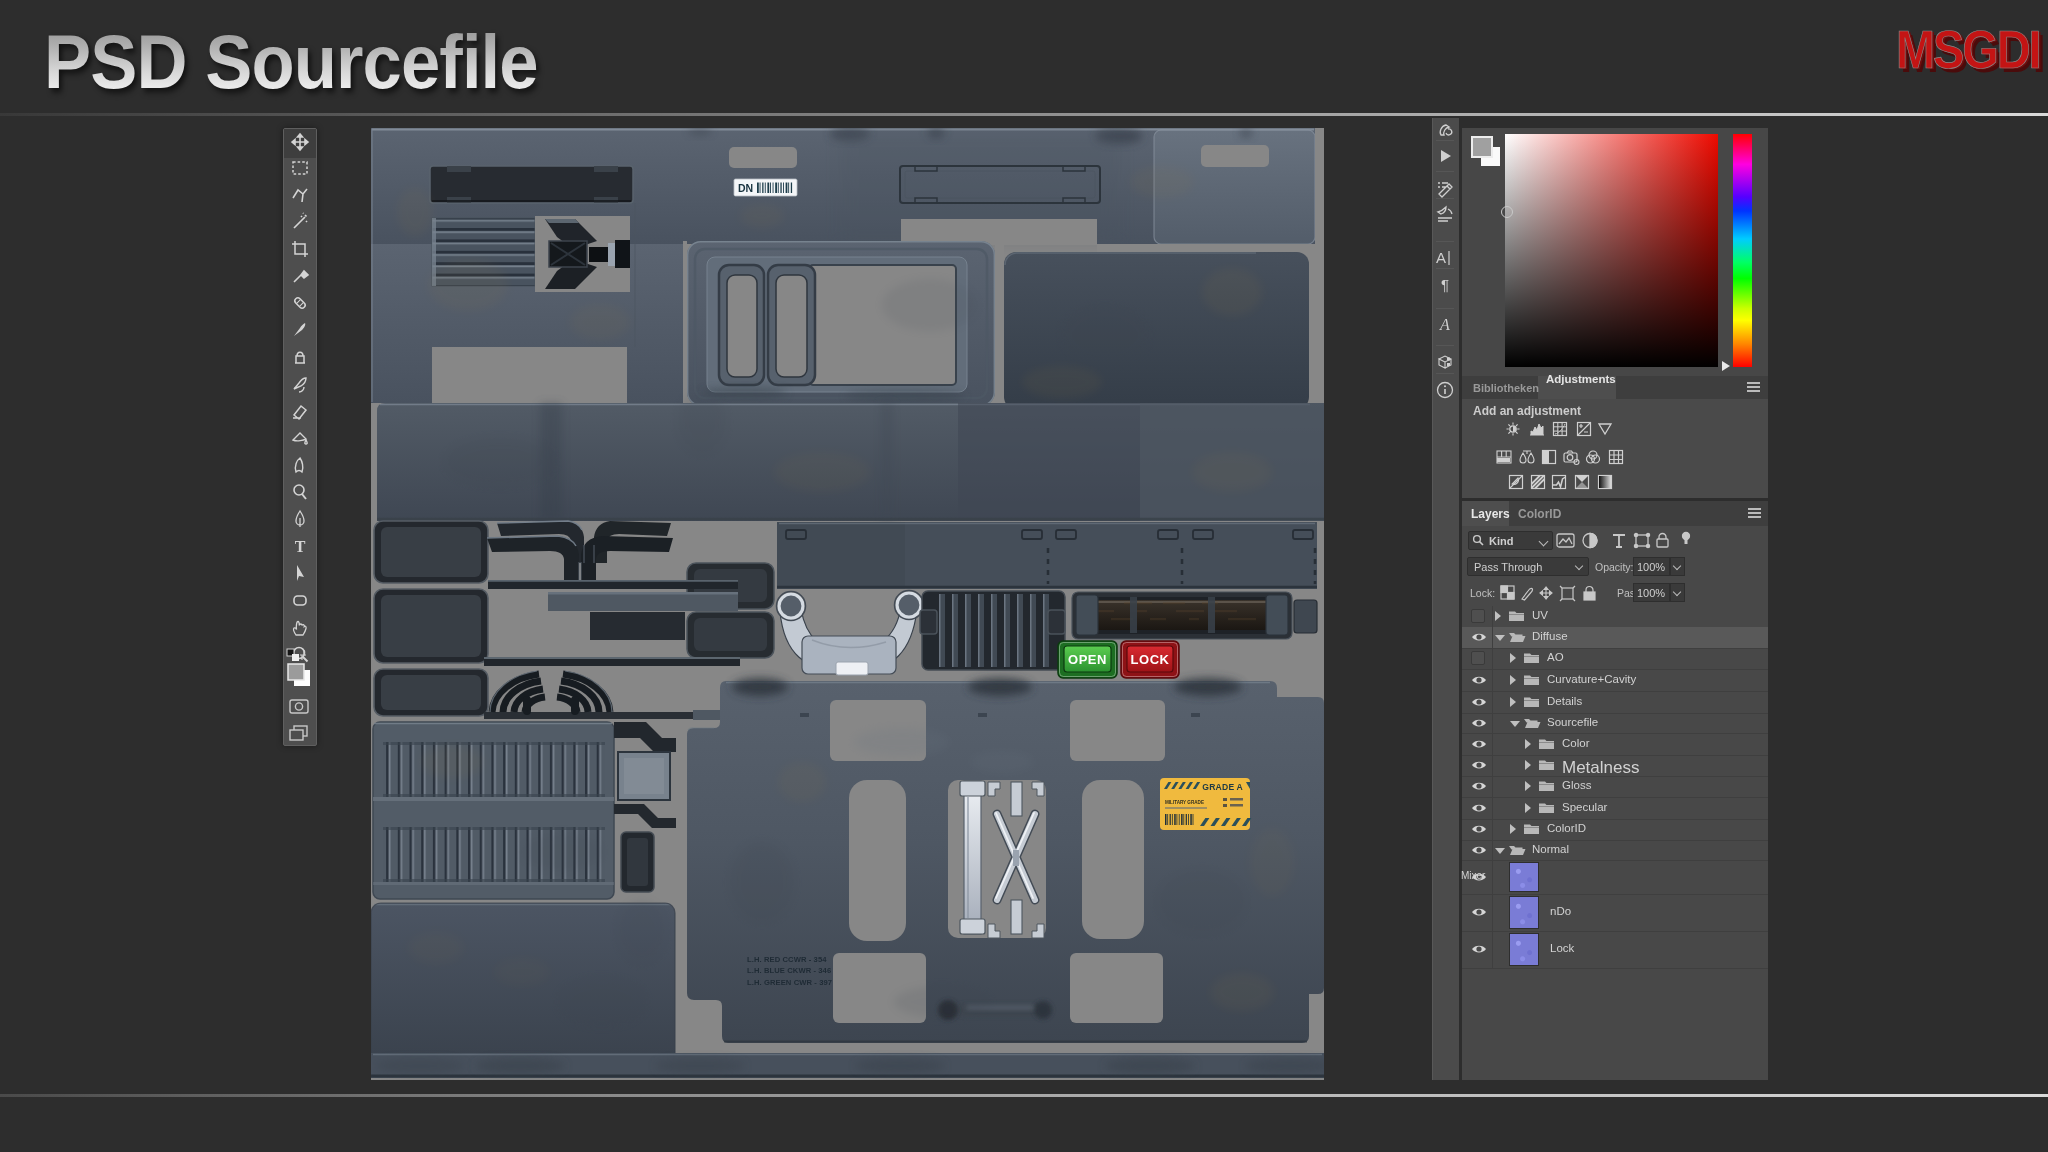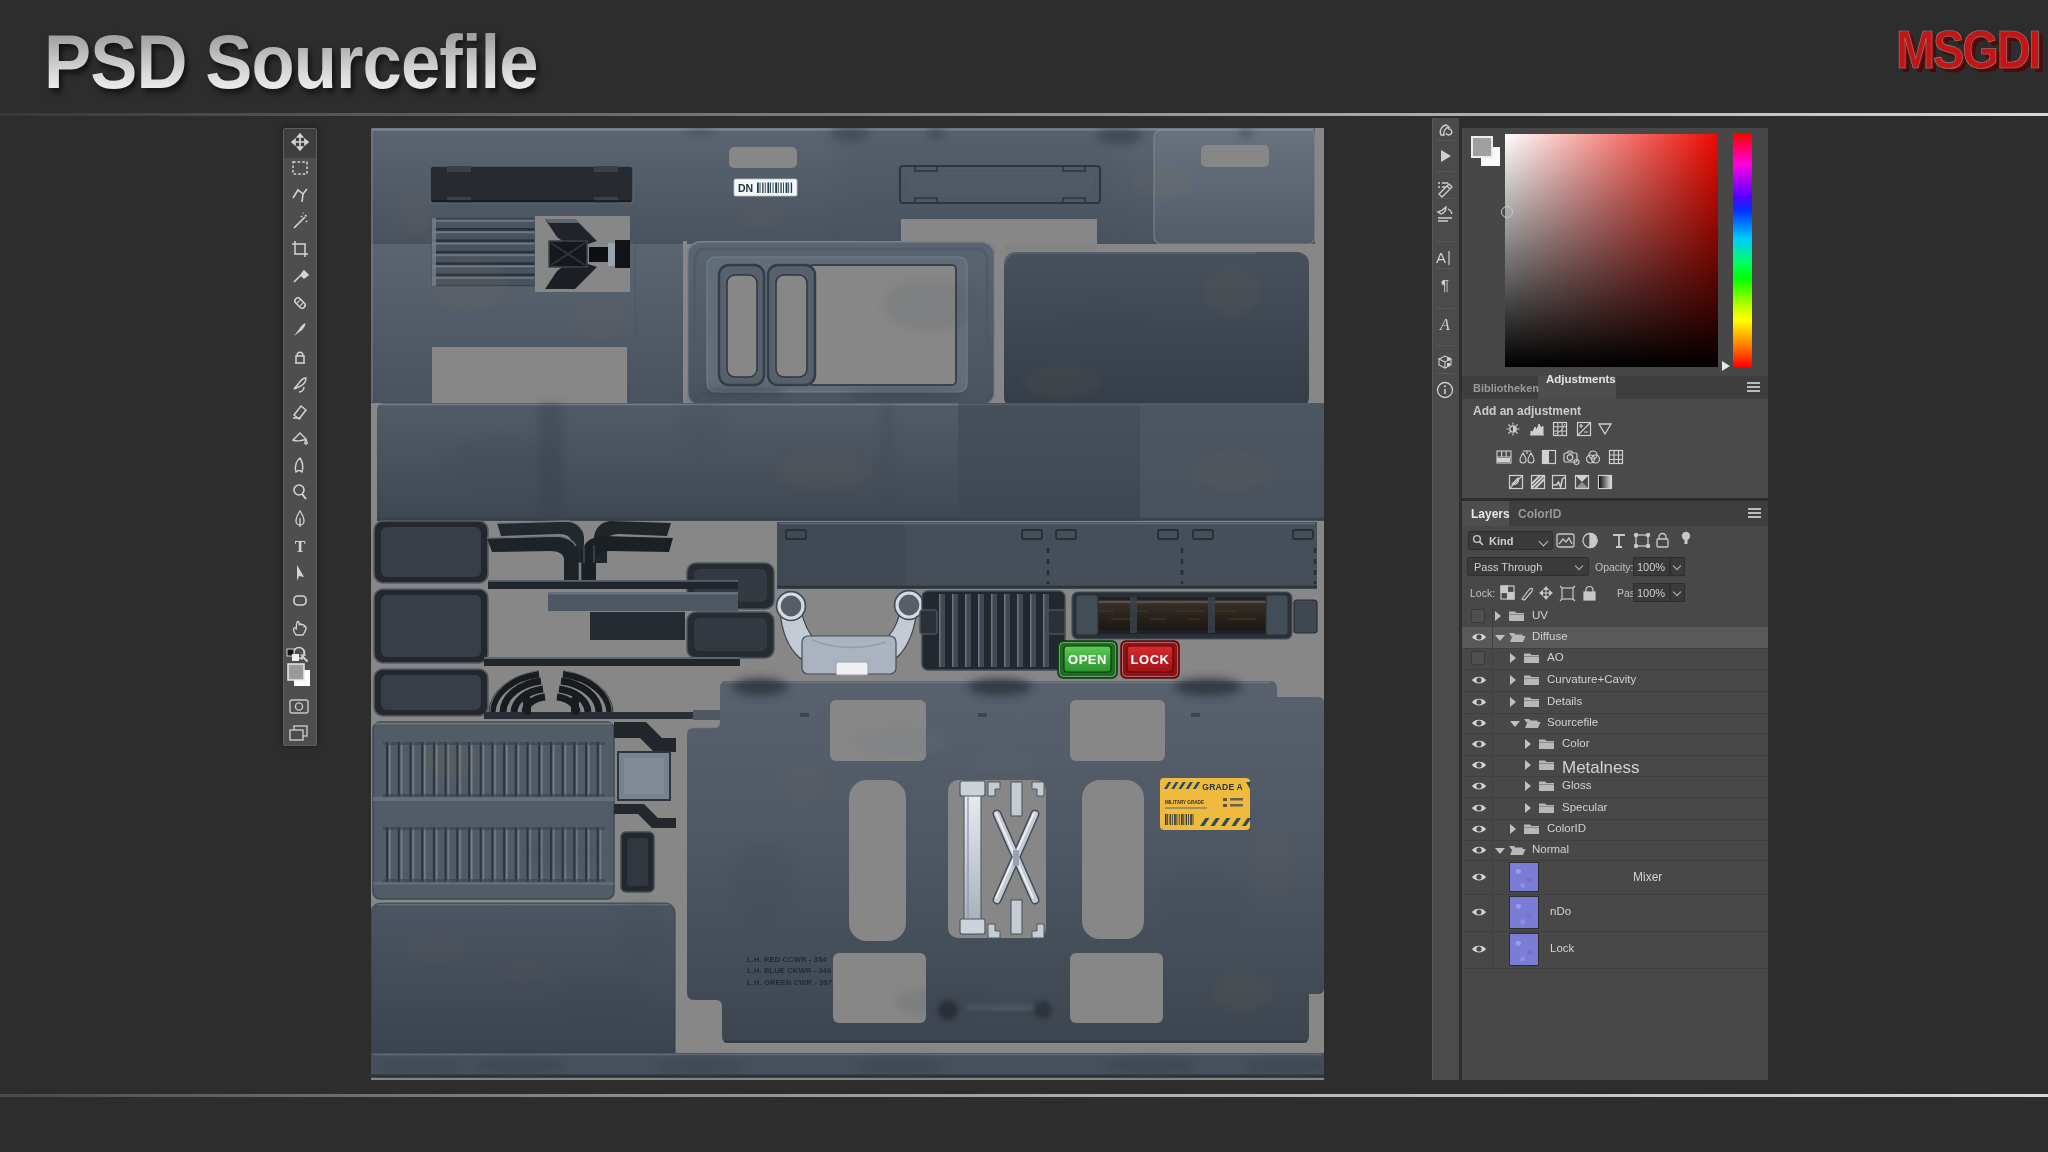--- a/index.html
+++ b/index.html
@@ -437,21 +437,21 @@
     </svg>
     <div class="abs" style="left:1532px;top:843px;font-size:11.5px;color:#d2d2d2">Normal</div>
     <div class="abs" style="left:1492px;top:606px;width:1px;height:362px;background:#3f3f3f"></div>
     <div class="abs" style="left:1462px;top:894px;width:306px;height:1px;background:#3f3f3f"></div>
     <svg class="abs" style="left:1471px;top:871px" width="16" height="12" viewBox="0 0 16 12">
       <path d="M1 6 C4 1.5 12 1.5 15 6 C12 10.5 4 10.5 1 6z" fill="#d6d6d6"></path>
       <circle cx="8" cy="6" r="2.6" fill="#484848"></circle>
     </svg>
     <div class="abs" style="left:1509px;top:862px;width:30px;height:30px;background:#7a7cd6;border:1px solid #2e2e2e;
       background-image:radial-gradient(circle at 30% 30%, #9a9cf0 0 2px, transparent 3px),radial-gradient(circle at 70% 60%, #6f71d0 0 2px, transparent 3px),radial-gradient(circle at 45% 80%, #8b8de8 0 2px, transparent 3px);"></div>
-    <div class="abs" style="left:1633px;top:870px;font-size:12px;color:#d2d2d2">Mixer</div>
+    <div class="abs" style="left:1461px;top:870px;font-size:10px;color:#d2d2d2">Mixer</div>
     <div class="abs" style="left:1462px;top:931px;width:306px;height:1px;background:#3f3f3f"></div>
     <svg class="abs" style="left:1471px;top:906px" width="16" height="12" viewBox="0 0 16 12">
       <path d="M1 6 C4 1.5 12 1.5 15 6 C12 10.5 4 10.5 1 6z" fill="#d6d6d6"></path>
       <circle cx="8" cy="6" r="2.6" fill="#484848"></circle>
     </svg>
     <div class="abs" style="left:1509px;top:896px;width:30px;height:33px;background:#7a7cd6;border:1px solid #2e2e2e;
       background-image:radial-gradient(circle at 30% 30%, #9a9cf0 0 2px, transparent 3px),radial-gradient(circle at 70% 60%, #6f71d0 0 2px, transparent 3px),radial-gradient(circle at 45% 80%, #8b8de8 0 2px, transparent 3px);"></div>
     <div class="abs" style="left:1550px;top:905px;font-size:11.5px;color:#d2d2d2">nDo</div>
     <div class="abs" style="left:1462px;top:968px;width:306px;height:1px;background:#3f3f3f"></div>
     <svg class="abs" style="left:1471px;top:943px" width="16" height="12" viewBox="0 0 16 12">

